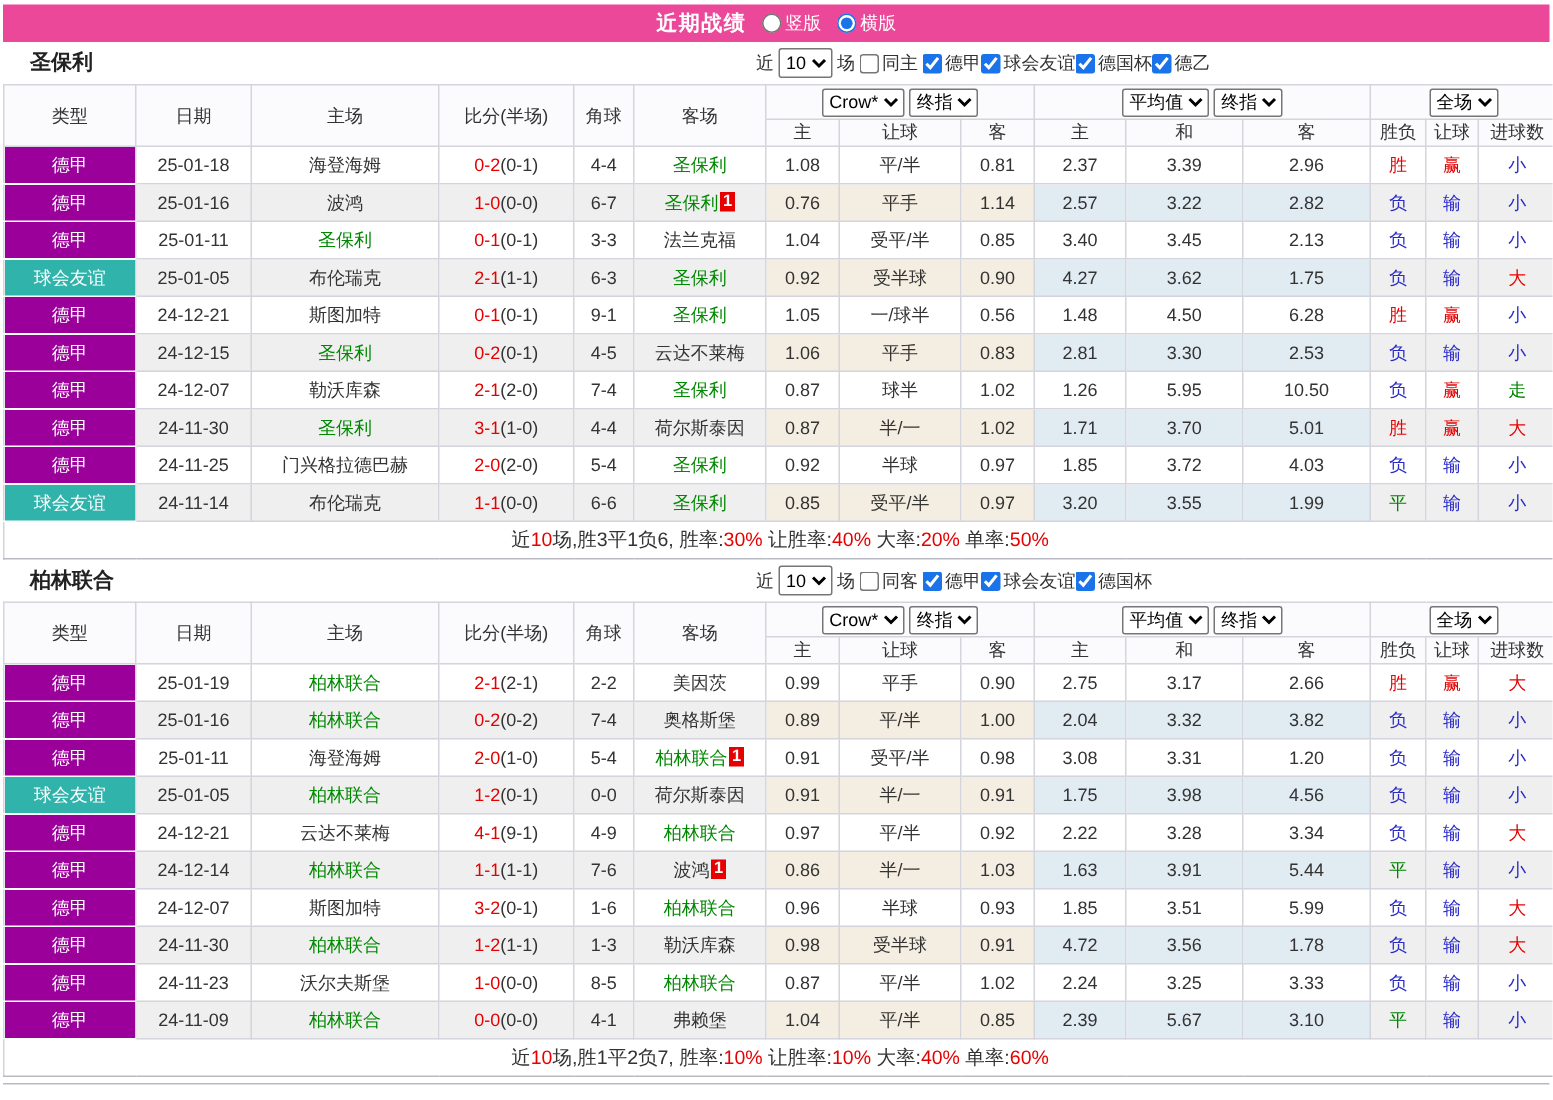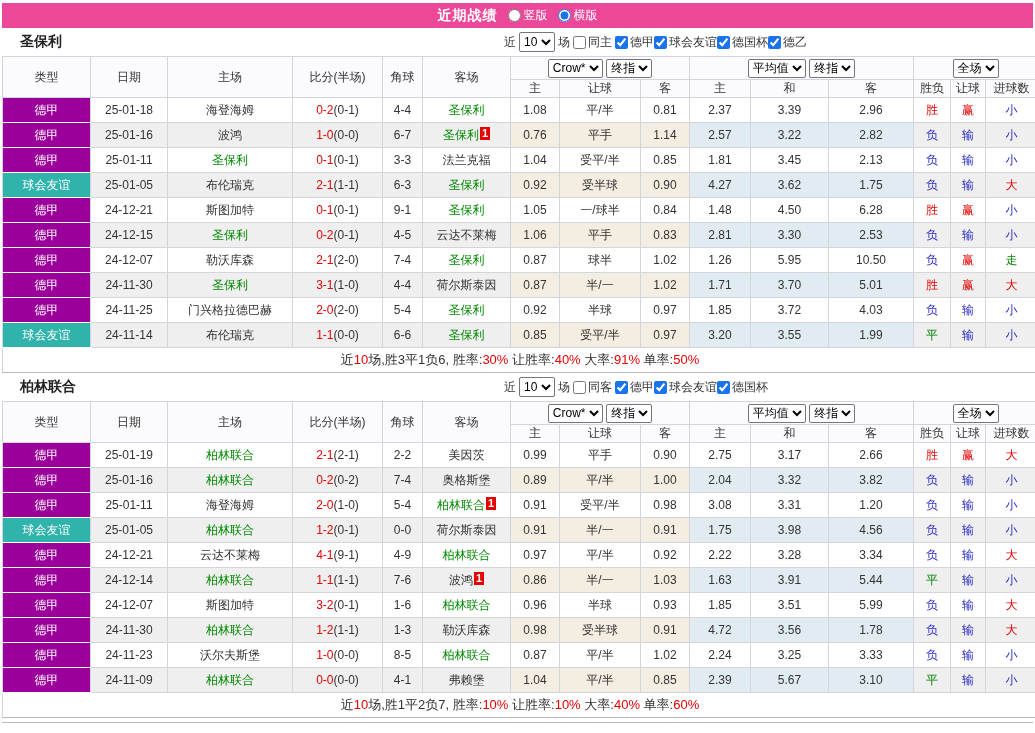--- a/index.html
+++ b/index.html
@@ -190,21 +190,21 @@
       <tr>
         <td class="c-type t-league">德甲</td>
         <td>25-01-11</td>
         <td><span class="focus-team">圣保利</span></td>
         <td><span class="score-main">0-1</span><span class="score-half">(0-1)</span></td>
         <td>3-3</td>
         <td><span>法兰克福</span></td>
         <td class="c-o1">1.04</td>
         <td class="c-o1">受平/半</td>
         <td class="c-o1">0.85</td>
-        <td class="c-avg">1.81</td>
+        <td class="c-avg">3.40</td>
         <td class="c-avg">3.45</td>
         <td class="c-avg">2.13</td>
         <td class="blue">负</td>
         <td class="blue">输</td>
         <td class="blue">小</td>
       </tr>
       <tr>
         <td class="c-type t-friendly">球会友谊</td>
         <td>25-01-05</td>
         <td><span>布伦瑞克</span></td>
@@ -223,21 +223,21 @@
       </tr>
       <tr>
         <td class="c-type t-league">德甲</td>
         <td>24-12-21</td>
         <td><span>斯图加特</span></td>
         <td><span class="score-main">0-1</span><span class="score-half">(0-1)</span></td>
         <td>9-1</td>
         <td><span class="focus-team">圣保利</span></td>
         <td class="c-o1">1.05</td>
         <td class="c-o1">一/球半</td>
-        <td class="c-o1">0.84</td>
+        <td class="c-o1">0.56</td>
         <td class="c-avg">1.48</td>
         <td class="c-avg">4.50</td>
         <td class="c-avg">6.28</td>
         <td class="red">胜</td>
         <td class="red">赢</td>
         <td class="blue">小</td>
       </tr>
       <tr>
         <td class="c-type t-league">德甲</td>
         <td>24-12-15</td>
@@ -319,21 +319,21 @@
         <td class="c-avg">3.20</td>
         <td class="c-avg">3.55</td>
         <td class="c-avg">1.99</td>
         <td class="green">平</td>
         <td class="blue">输</td>
         <td class="blue">小</td>
       </tr>
     </tbody>
   <tfoot>
     <tr>
-        <td colspan="15"><span>近</span><span class="red">10</span><span>场,胜3平1负6, 胜率:</span><span class="red">30%</span><span> 让胜率:</span><span class="red">40%</span><span> 大率:</span><span class="red">91%</span><span> 单率:</span><span class="red">50%</span></td>
+        <td colspan="15"><span>近</span><span class="red">10</span><span>场,胜3平1负6, 胜率:</span><span class="red">30%</span><span> 让胜率:</span><span class="red">40%</span><span> 大率:</span><span class="red">20%</span><span> 单率:</span><span class="red">50%</span></td>
       </tr>
   </tfoot>
 </table>
 
 <div class="section-bar">
   <span class="team-name">柏林联合</span>
   <div class="filters">
     <span>近</span>
     <select><option>10</option></select>
     <span>场</span>

